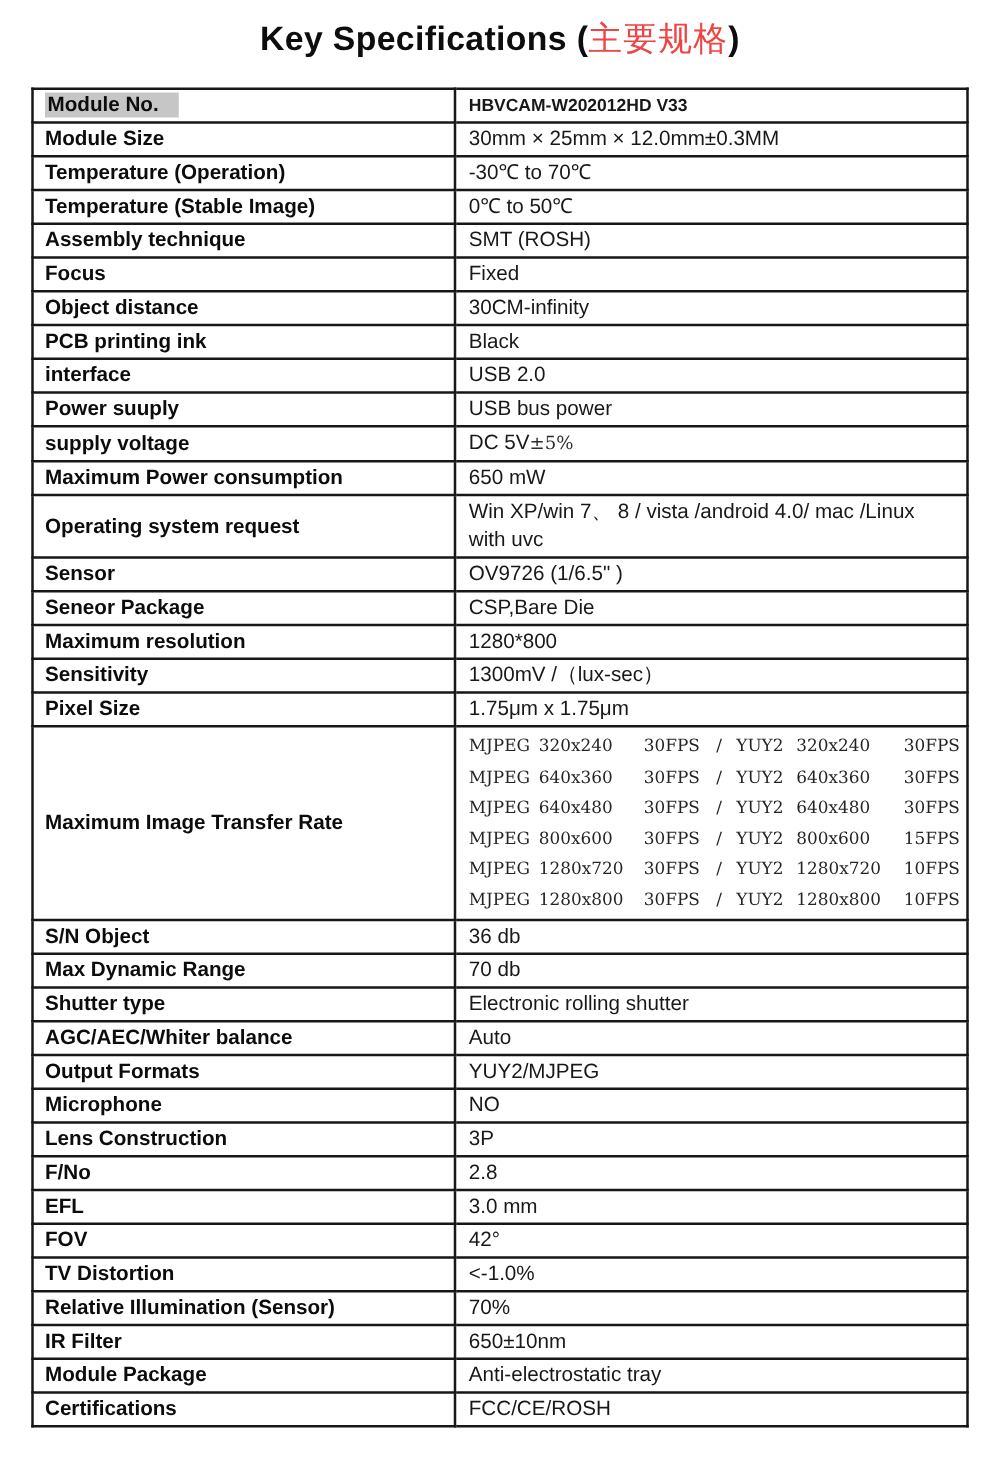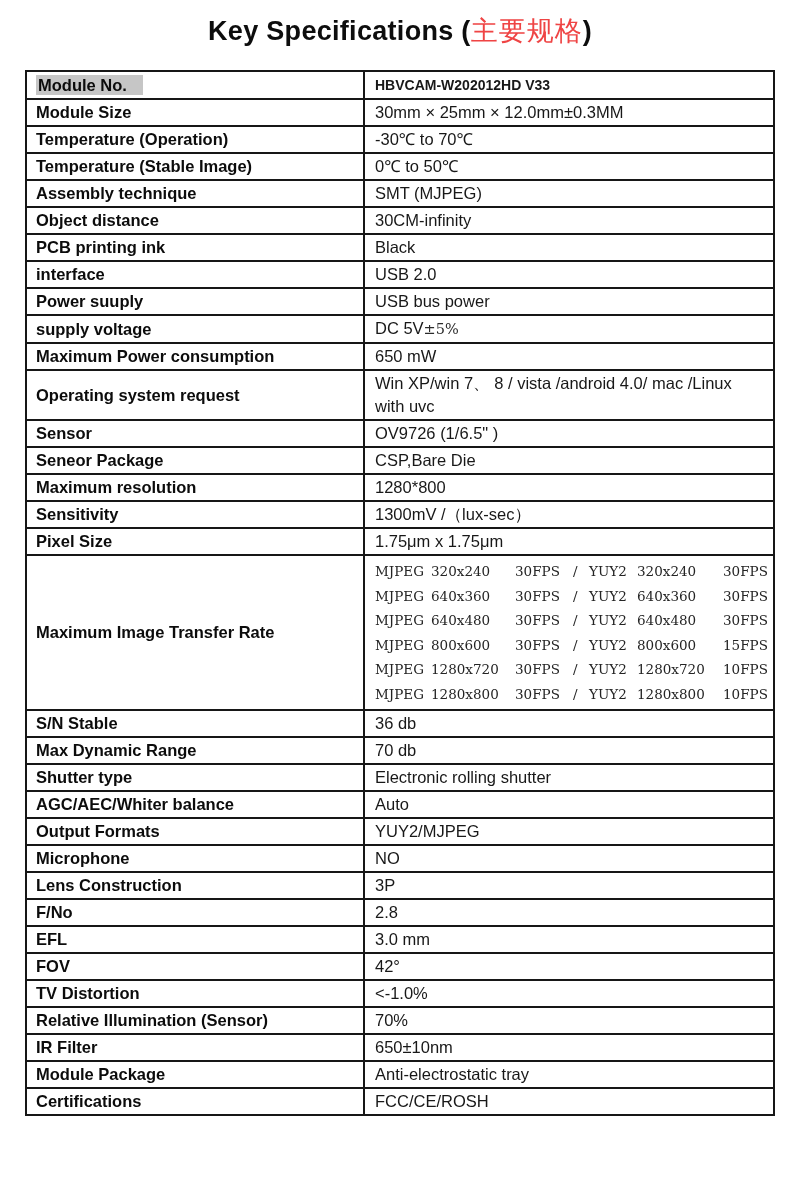--- a/index.html
+++ b/index.html
@@ -104,21 +104,25 @@
         <tr>
           <td class="lbl">Temperature (Operation)</td>
           <td class="val"><span>-30℃ to 70℃</span></td>
         </tr>
         <tr>
           <td class="lbl">Temperature (Stable Image)</td>
           <td class="val"><span>0℃ to 50℃</span></td>
         </tr>
         <tr>
           <td class="lbl">Assembly technique</td>
-          <td class="val"><span>SMT (MJPEG)</span></td>
+          <td class="val"><span>SMT (ROSH)</span></td>
+        </tr>
+        <tr>
+          <td class="lbl">Focus</td>
+          <td class="val"><span>Fixed</span></td>
         </tr>
         <tr>
           <td class="lbl">Object distance</td>
           <td class="val"><span>30CM-infinity</span></td>
         </tr>
         <tr>
           <td class="lbl">PCB printing ink</td>
           <td class="val"><span>Black</span></td>
         </tr>
         <tr>
@@ -217,21 +221,21 @@
               <span>1280x800</span>
               <span>30FPS</span>
               <span>/</span>
               <span>YUY2</span>
               <span>1280x800</span>
               <span>10FPS</span>
             </div>
           </td>
         </tr>
         <tr>
-          <td class="lbl">S/N Stable</td>
+          <td class="lbl">S/N Object</td>
           <td class="val"><span>36 db</span></td>
         </tr>
         <tr>
           <td class="lbl">Max Dynamic Range</td>
           <td class="val"><span>70 db</span></td>
         </tr>
         <tr>
           <td class="lbl">Shutter type</td>
           <td class="val"><span>Electronic rolling shutter</span></td>
         </tr>

